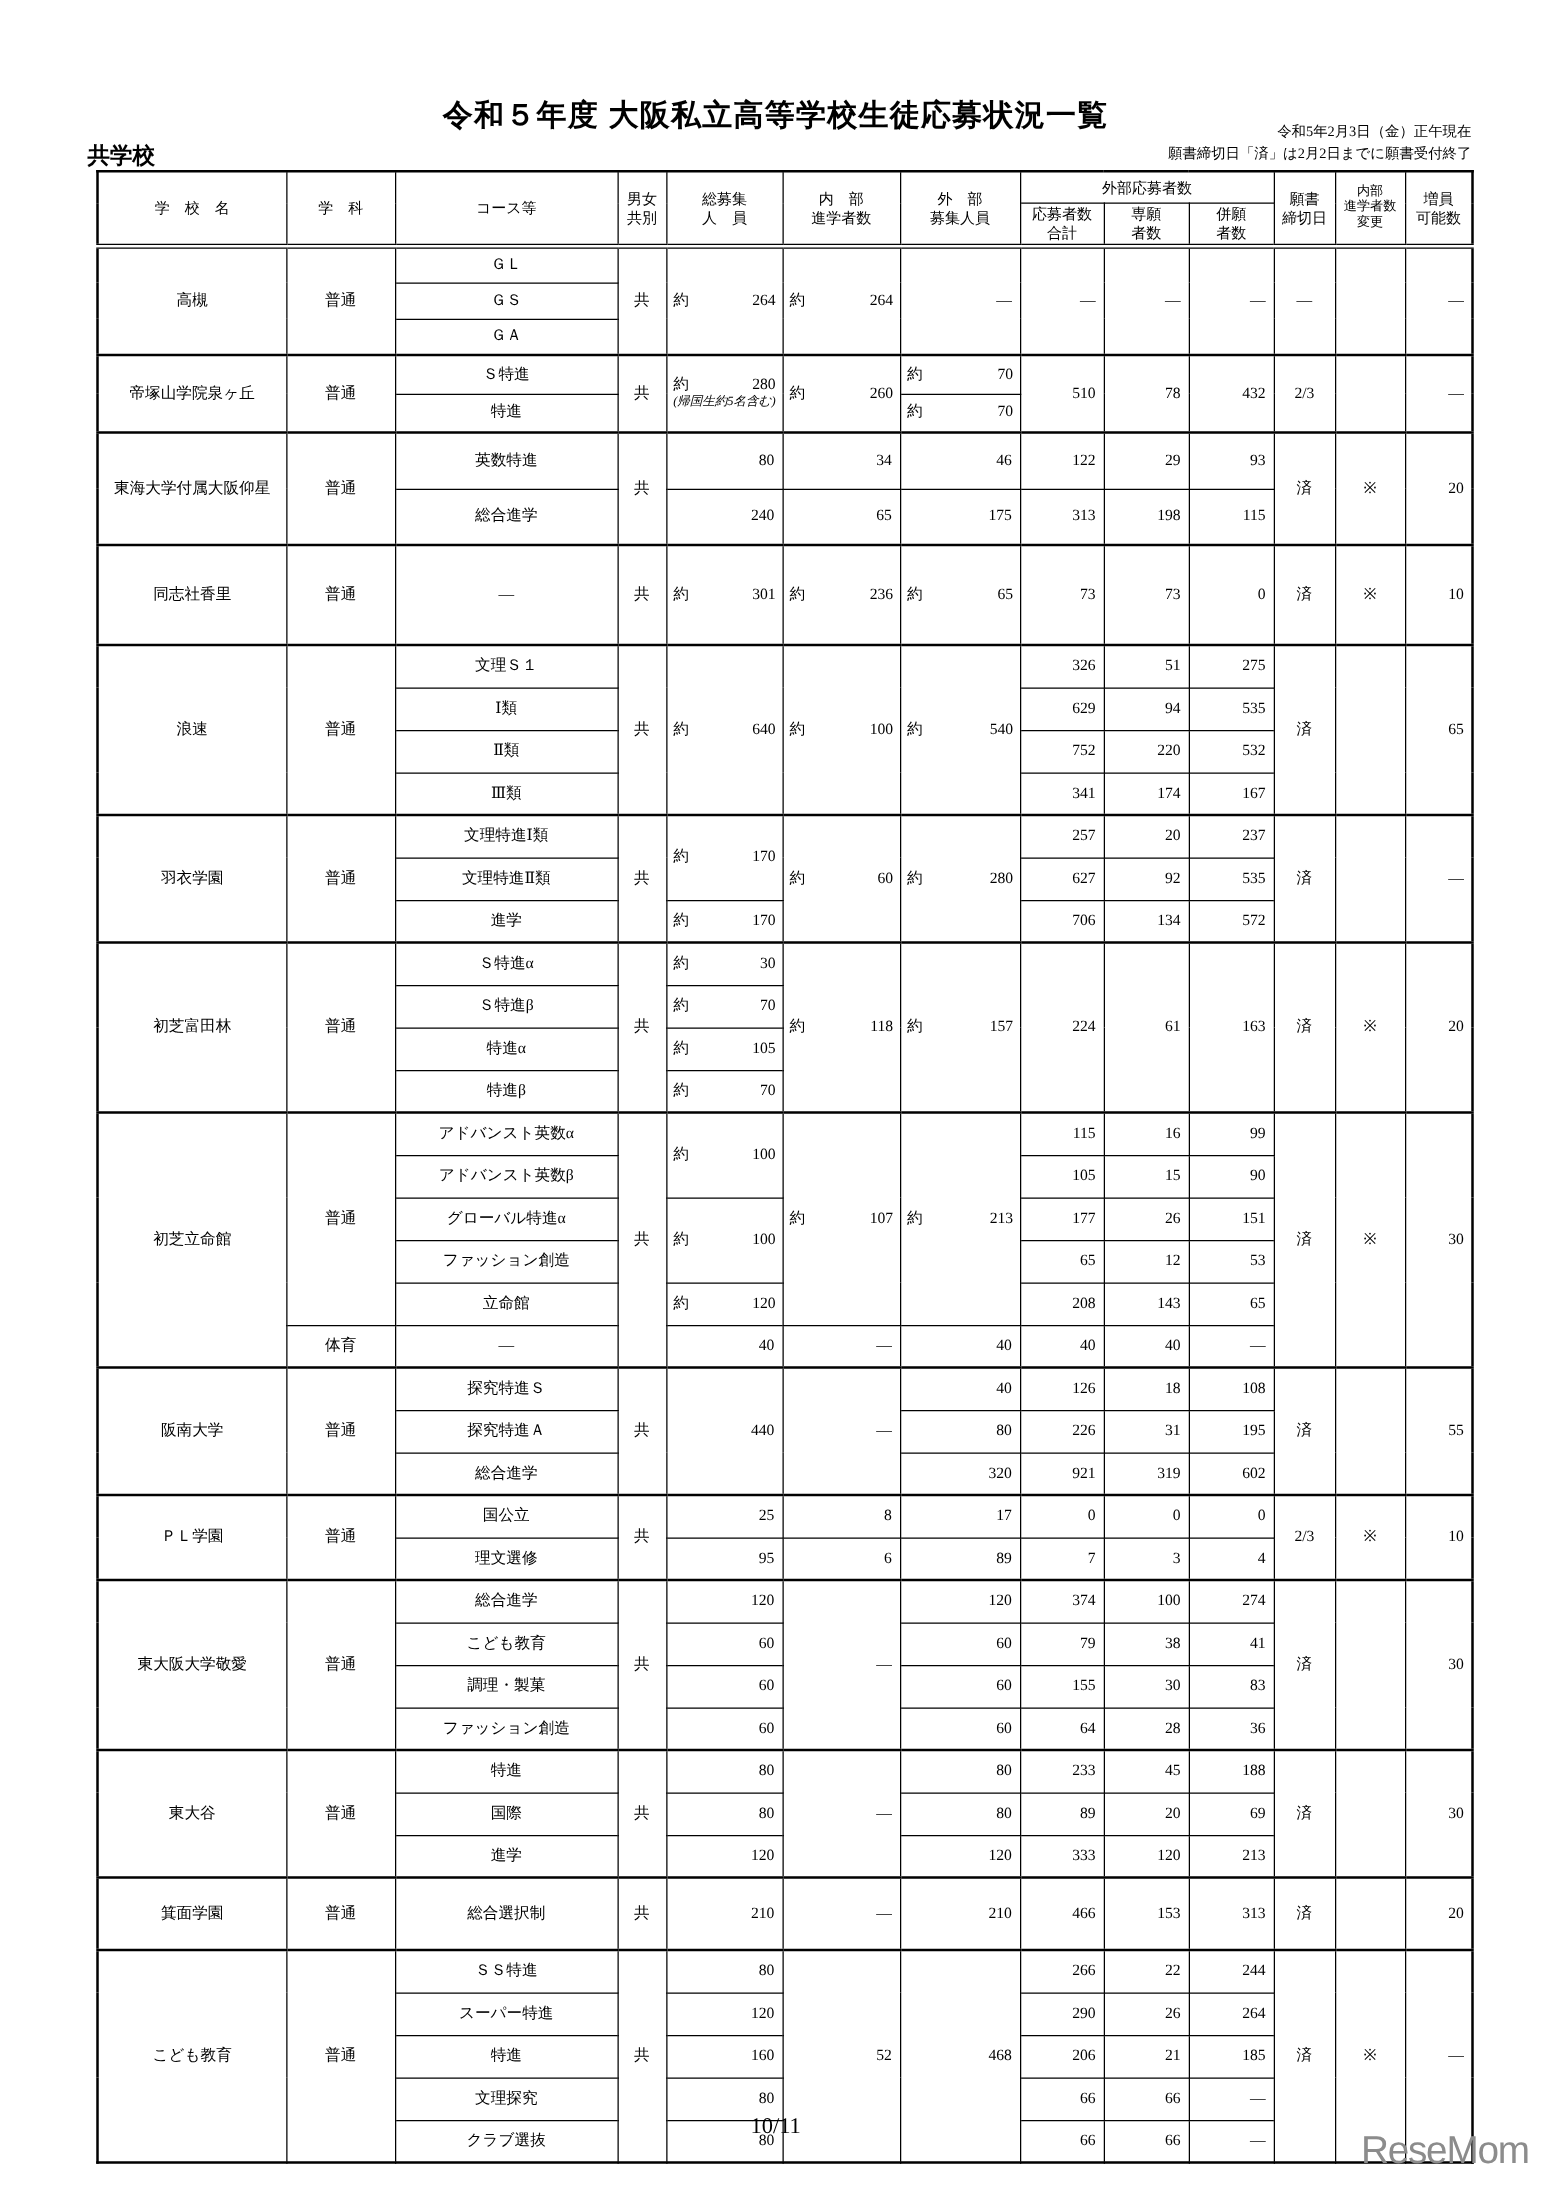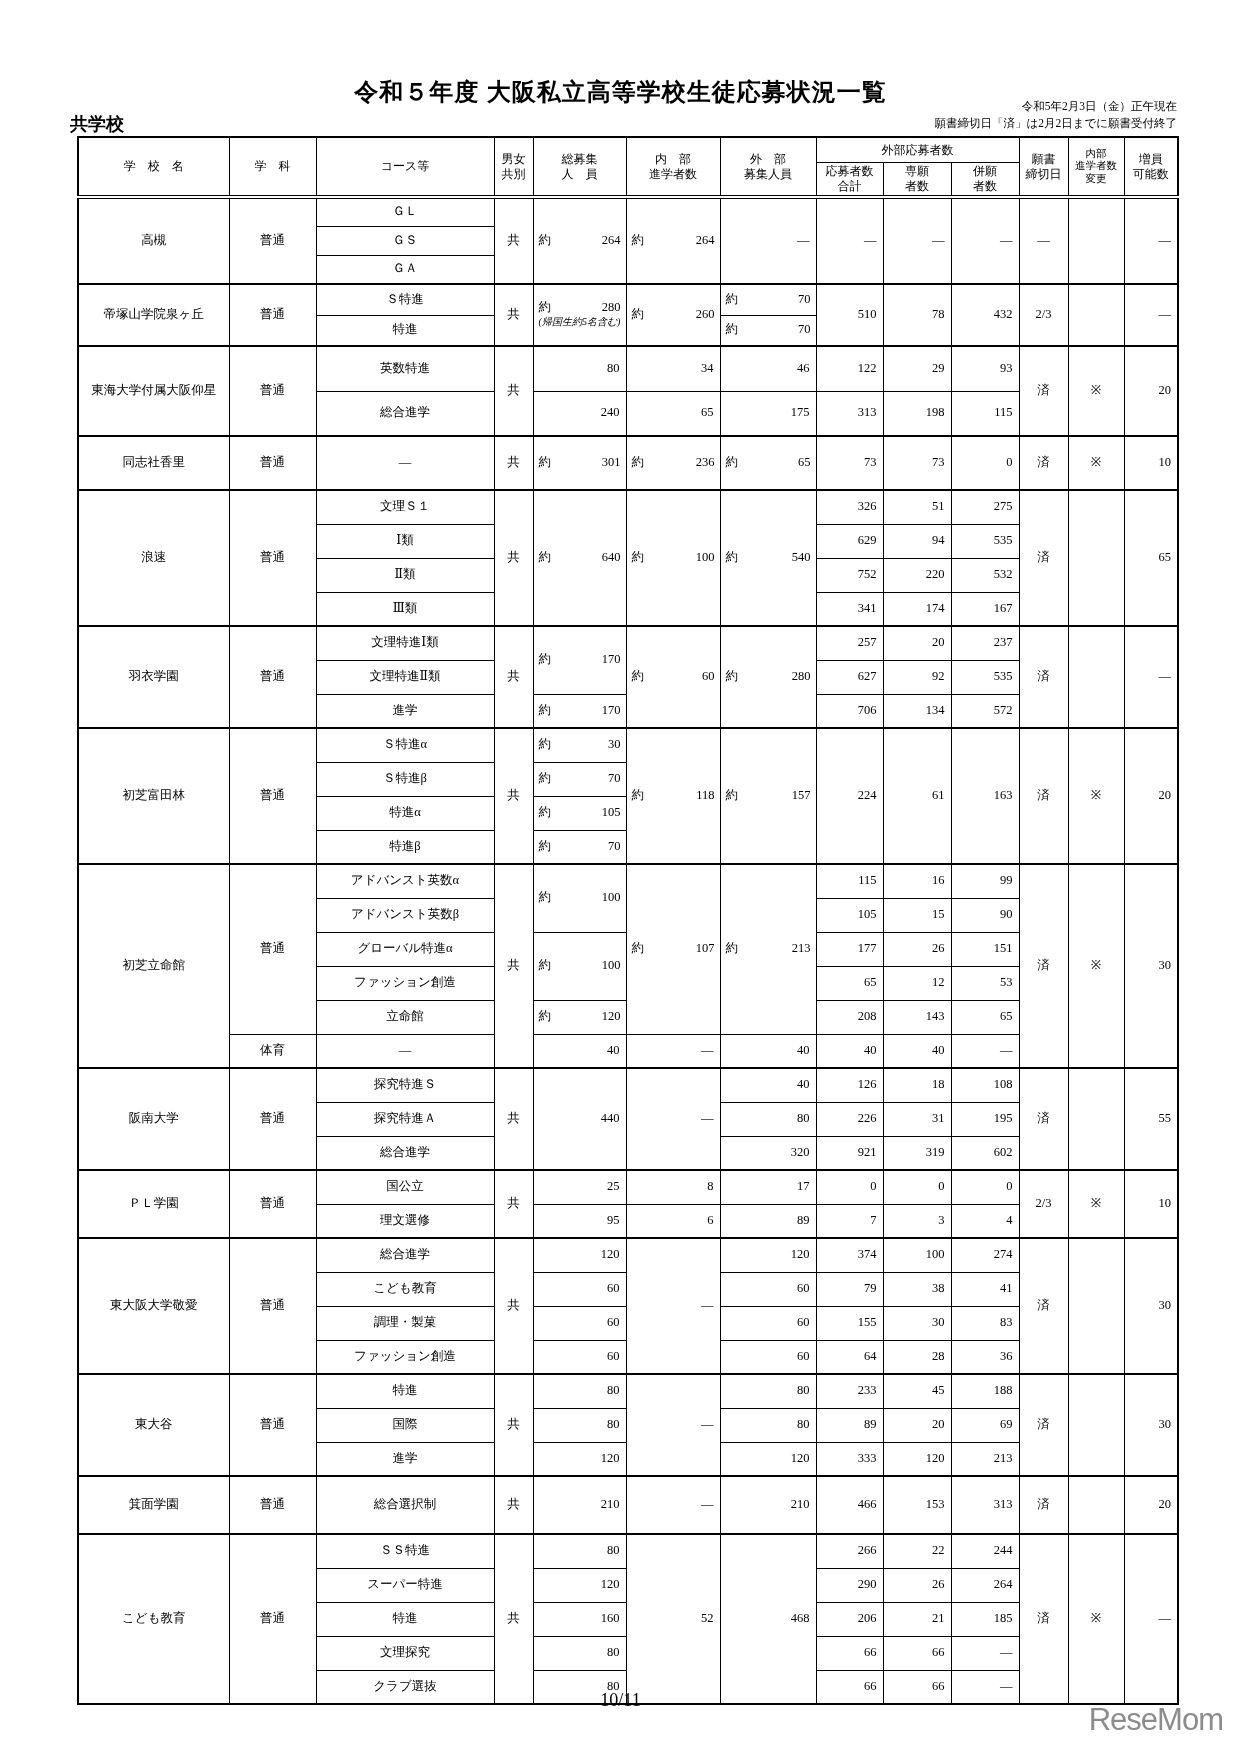--- a/index.html
+++ b/index.html
@@ -209,21 +209,21 @@
         </tr>
         <tr style="height: 45px;">
           <td class="c">総合進学</td>
           <td class="n">240</td>
           <td class="n">65</td>
           <td class="n">175</td>
           <td class="n">313</td>
           <td class="n">198</td>
           <td class="n">115</td>
         </tr>
-        <tr class="grp" style="height: 54px; margin-left: 12px;">
+        <tr class="grp" style="height: 80px; margin-left: 12px;">
           <td class="s">同志社香里</td>
           <td class="d">普通</td>
           <td class="c">—</td>
           <td class="g">共</td>
           <td class="ap">
             <div class="apw">
               <span>約</span>
               <span>301</span>
             </div>
           </td>

